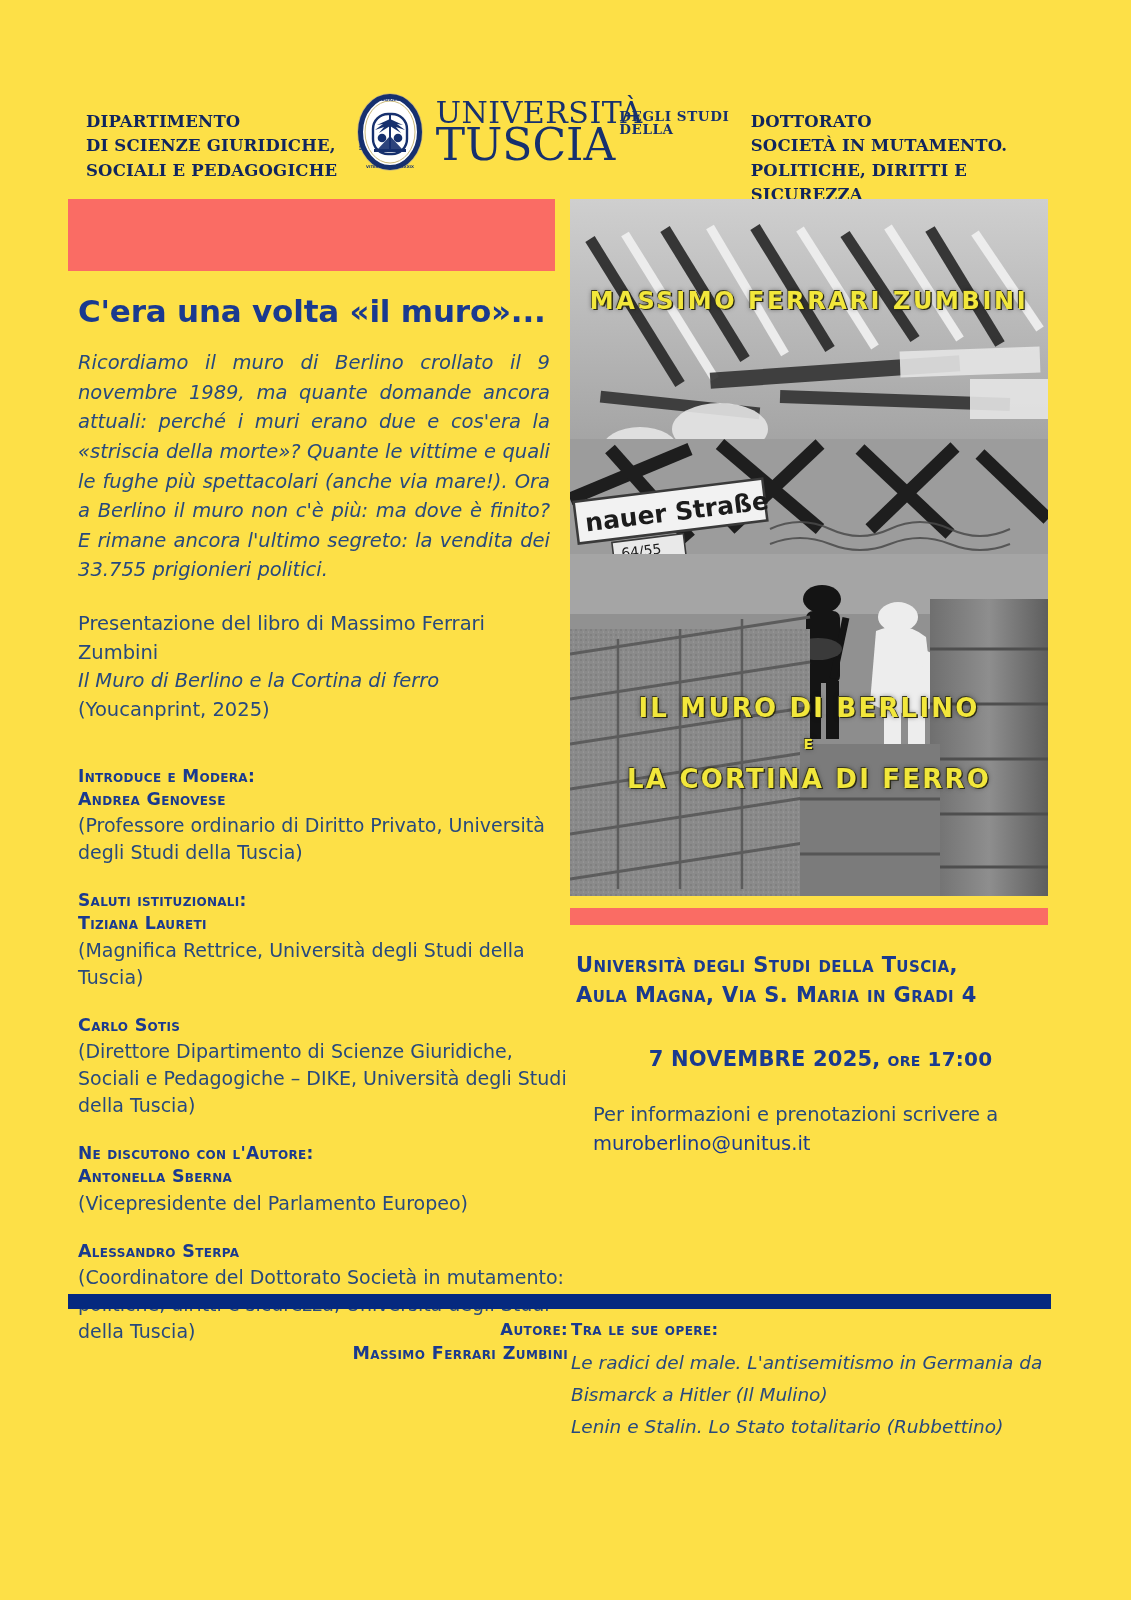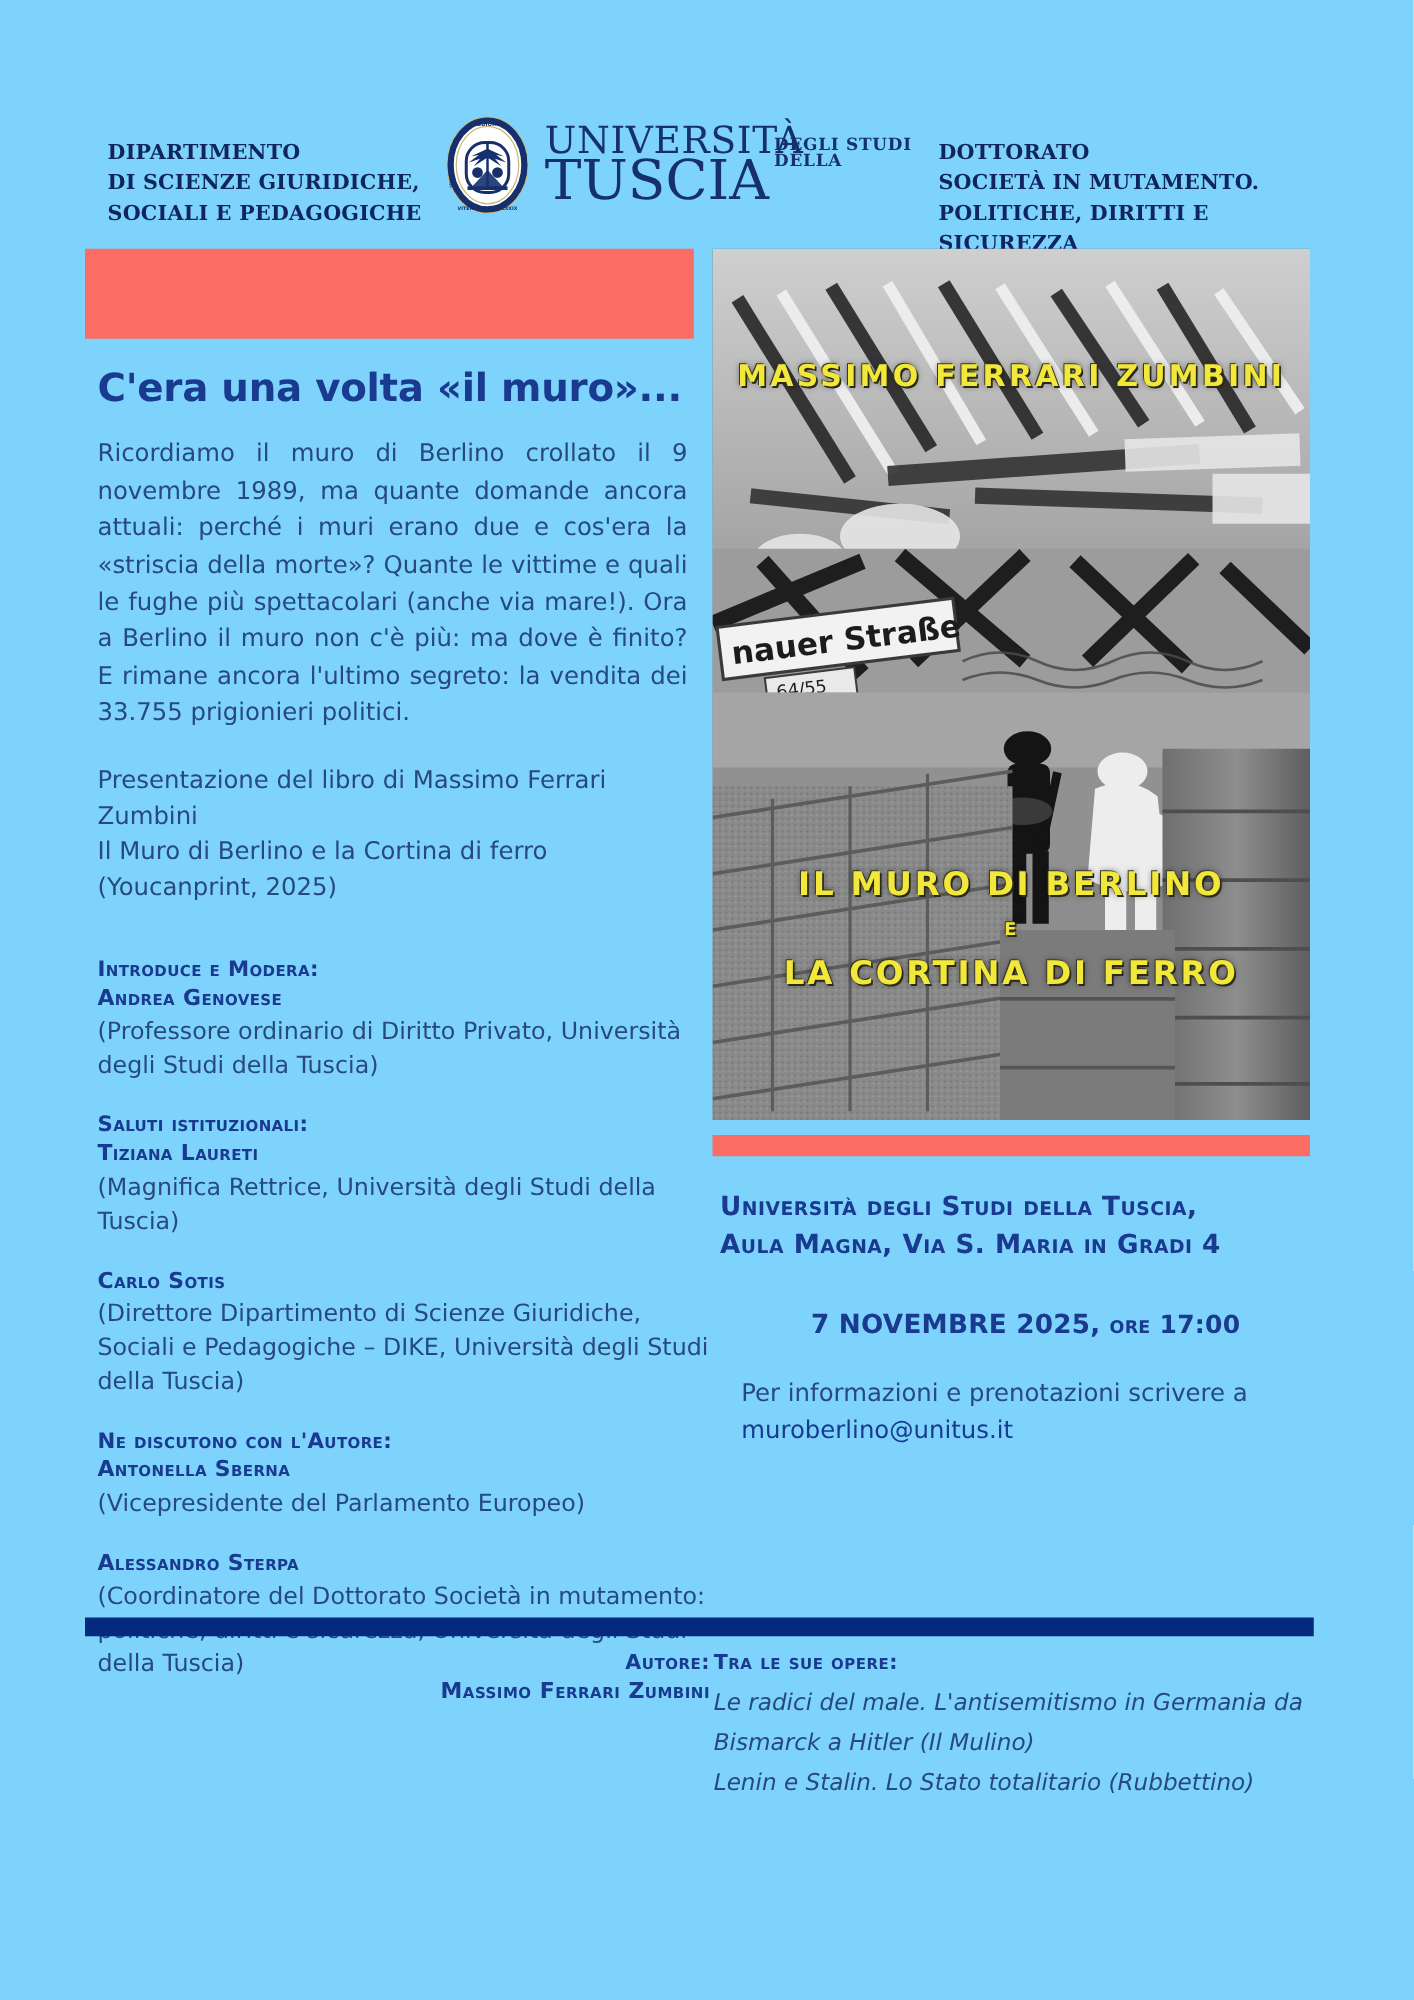--- a/index.html
+++ b/index.html
@@ -12,21 +12,21 @@
     height: 1600px;
     font-family: "DejaVu Sans", sans-serif;
     color: #1F3C78;
     position: relative;
     overflow: hidden;
   }
 
   .page {
     position: absolute;
     inset: 0;
-    background: #7dd3fc;
+    background: #fde047;
   }
 
   
   .header {
     position: absolute;
     left: 0; right: 0;
     top: 100px;
     height: 95px;
     display: flex;
     align-items: flex-start;
@@ -121,30 +121,31 @@
     letter-spacing: -0.2px;
   }
   .intro-par {
     margin-top: 19px;
     margin-left: 10px;
     width: 472px;
     font-size: 19.5px;
     line-height: 1.52;
     text-align: justify;
     color: #27497E;
+    font-style: italic;
   }
   .presentation {
     margin-top: 25px;
     margin-left: 10px;
     width: 478px;
     font-size: 19.5px;
     line-height: 1.47;
     color: #27497E;
   }
-  .presentation .bk-title { }
+  .presentation .bk-title { font-style: italic; }
 
   .speakers {
     margin-top: 40px;
     margin-left: 10px;
     width: 490px;
   }
   .spk-group { margin-bottom: 23px; }
   .spk-role, .spk-name {
     font-weight: bold;
     color: #1A3A8F;

